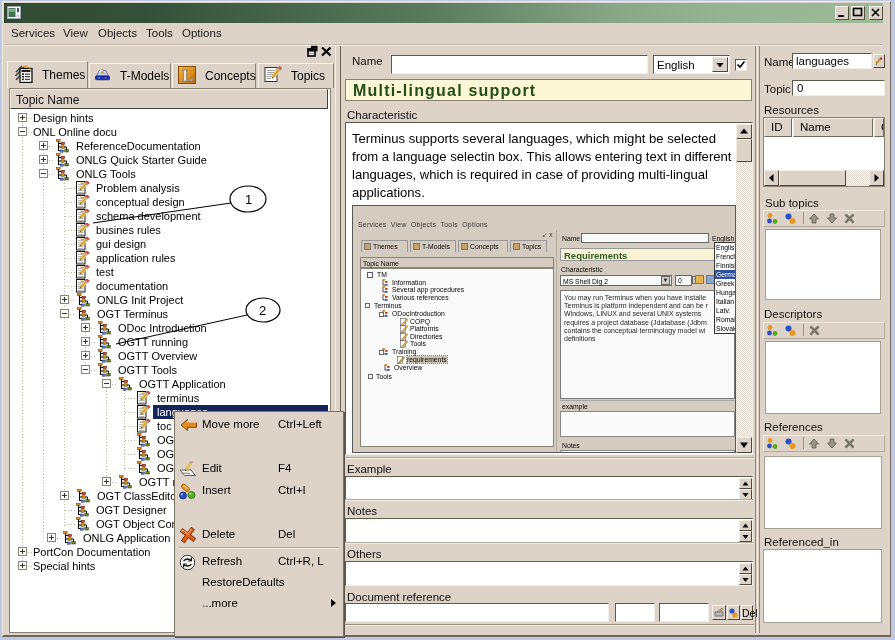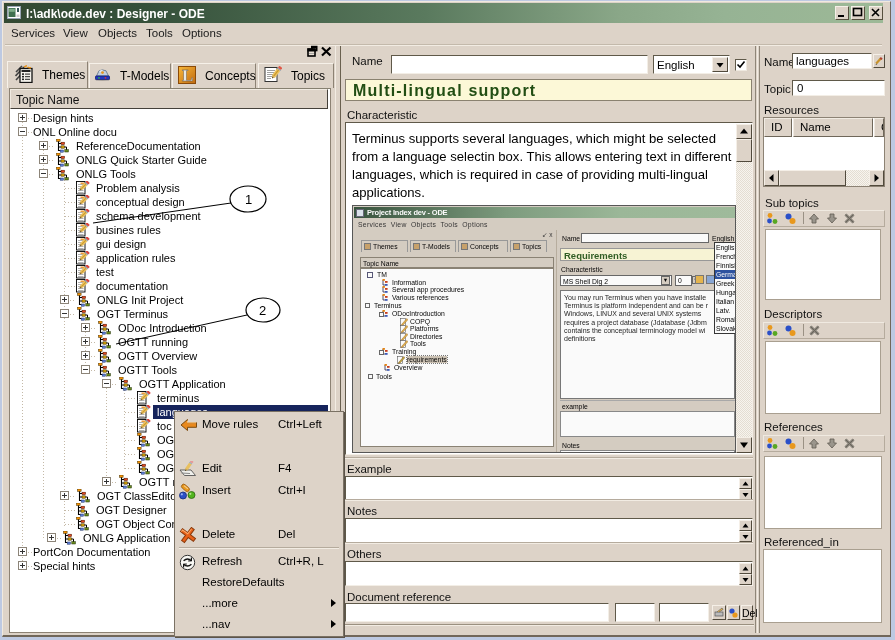--- a/index.html
+++ b/index.html
@@ -55,21 +55,20 @@
 
 <div id="titlebar">
 <svg class="abs" style="left:3px;top:3px" width="15" height="14">
       <rect x="0" y="0" width="14" height="13" fill="#fff"></rect>
       <rect x="0.5" y="0.5" width="13" height="12" fill="none" stroke="#9aa5b5"></rect>
       <rect x="1.5" y="2" width="7" height="9" fill="#3f7050"></rect>
       <rect x="2.2" y="2.8" width="5.6" height="3" fill="#7fae8a"></rect>
       <rect x="10" y="2" width="2" height="4" fill="#355"></rect>
       <rect x="9.5" y="8.5" width="3" height="2.5" fill="#ccc"></rect>
     </svg>
-<span class="ttl">l:\adk\ode.dev : Designer - ODE</span>
 </div>
 <div class="tbtn" style="left:835px;top:6px">
     <svg width="12" height="12">
       <rect x="2" y="8" width="6" height="2" fill="#000"></rect>
     </svg>
   </div>
 <div class="tbtn" style="left:851px;top:6px">
     <svg width="12" height="12">
       <rect x="1.5" y="1.5" width="8" height="7" fill="none" stroke="#000" stroke-width="1.6"></rect>
     </svg>
@@ -558,21 +557,21 @@
     <ellipse cx="263" cy="310" rx="17" ry="12" fill="#fff" stroke="#000" stroke-width="1.2"></ellipse>
     <text x="245" y="204" font-size="13" font-family="Liberation Sans">1</text>
     <text x="259" y="315" font-size="13" font-family="Liberation Sans">2</text>
   </svg>
 <div id="cmenu">
 <div class="mi" style="top:2px">
       <svg class="abs" style="left:3px;top:3px" width="20" height="17">
         <path d="M8.5 2.5 L2 8 L8.5 13.5 L8.5 10.3 L17.5 10.3 L17.5 5.7 L8.5 5.7 Z" fill="#e8891d" stroke="#7a4a10" stroke-width="1"></path>
         <path d="M8.5 3.5 L8.5 5.7 L17 5.7" stroke="#f8c888" stroke-width="1" fill="none"></path>
       </svg>
-      <span class="t">Move rules</span>
+      <span class="t">Move more</span>
       <span class="s">Ctrl+Left</span>
     </div>
 <div class="mi" style="top:46px">
       <svg class="abs" style="left:3px;top:3px" width="20" height="17">
         <path d="M1 9 L12 9 L16.5 14.5 L5.5 14.5 Z" fill="#f0f0ec" stroke="#555" stroke-width="0.9"></path>
         <path d="M2.5 12 L11 12.5" stroke="#888" stroke-width="1"></path>
         <g transform="translate(12.5,1) rotate(125)">
           <rect x="-1.5" y="-1.6" width="2.4" height="3.2" fill="#e89a9a" rx="1"></rect>
           <rect x="0.9" y="-1.6" width="1" height="3.2" fill="#98a8b8"></rect>
           <rect x="1.9" y="-1.6" width="6.8" height="3.2" fill="#e8c05e"></rect>
@@ -621,25 +620,20 @@
     </div>
 <div class="mi" style="top:160px">
       <span class="t">RestoreDefaults</span>
       <span class="s"></span>
     </div>
 <div class="mi" style="top:181px">
       <span class="t">...more</span>
       <span class="s"></span>
       <span class="arrow"></span>
     </div>
-<div class="mi" style="top:202px">
-      <span class="t">...nav</span>
-      <span class="s"></span>
-      <span class="arrow"></span>
-    </div>
 </div>
 <div class="lbl" style="left:352px;top:55px">Name</div>
 <div class="inp" style="left:391px;top:55px;width:257px;height:19px"></div>
 <div class="inp" style="left:653px;top:55px;width:77px;height:19px;font-size:11.5px">
     <span style="position:absolute;left:3px;top:3px">English</span>
   </div>
 <div class="sbtn" style="left:712px;top:57px;width:16px;height:15px">
     <svg width="14" height="14">
       <path d="M3.5 5 L10.5 5 L7 9.5 Z" fill="#000"></path>
     </svg>
@@ -661,24 +655,20 @@
       <path d="M7 3.5 L11 8.5 L3 8.5 Z" fill="#000"></path>
     </svg>
   </div>
 <div class="sbtn" style="left:736px;top:139px;width:16px;height:23px"></div>
 <div class="sbtn" style="left:736px;top:437px;width:16px;height:16px">
     <svg width="14" height="14">
       <path d="M7 10 L11 4.5 L3 4.5 Z" fill="#000"></path>
     </svg>
   </div>
 <div class="abs" style="left:352px;top:205px;width:384px;height:248px;background:#d8cfc4;border:1px solid #555;overflow:hidden;filter:blur(0.75px) contrast(0.96);z-index:2">
-<div class="abs" style="left:1px;top:1px;width:381px;height:11px;background:linear-gradient(to right,#35513b,#7d9c7e 40%,#9cb999 70%,#a0bc9c)">
-      <div class="abs" style="left:2px;top:1.5px;width:8px;height:8px;background:#dfe6ee;border:0.5px solid #667"></div>
-      <span class="abs" style="left:13px;top:1px;color:#fff;font-size:7.5px;font-weight:bold;letter-spacing:-0.2px">Project Index dev - ODE</span>
-    </div>
 <span class="abs" style="left:5px;top:15px;font-size:6.8px;color:#333;letter-spacing:.3px">Services&nbsp;&nbsp;View&nbsp;&nbsp;Objects&nbsp;&nbsp;Tools&nbsp;&nbsp;Options</span>
 <span class="abs" style="left:189px;top:25px;font-size:6.5px;color:#333">↙ x</span>
 <div class="abs" style="left:8px;top:34px;width:47px;height:12px;background:#d8cfc4;border:0.5px solid #999;border-bottom:none;font-size:6.8px">
       <span class="abs" style="left:11px;top:2px">Themes</span>
       <span class="abs" style="left:2px;top:2px;width:7px;height:7px;background:#caa26a;border:0.5px solid #777"></span>
     </div>
 <div class="abs" style="left:57px;top:34px;width:46px;height:12px;background:#d8cfc4;border:0.5px solid #999;border-bottom:none;font-size:6.8px">
       <span class="abs" style="left:11px;top:2px">T-Models</span>
       <span class="abs" style="left:2px;top:2px;width:7px;height:7px;background:#caa26a;border:0.5px solid #777"></span>
     </div>

